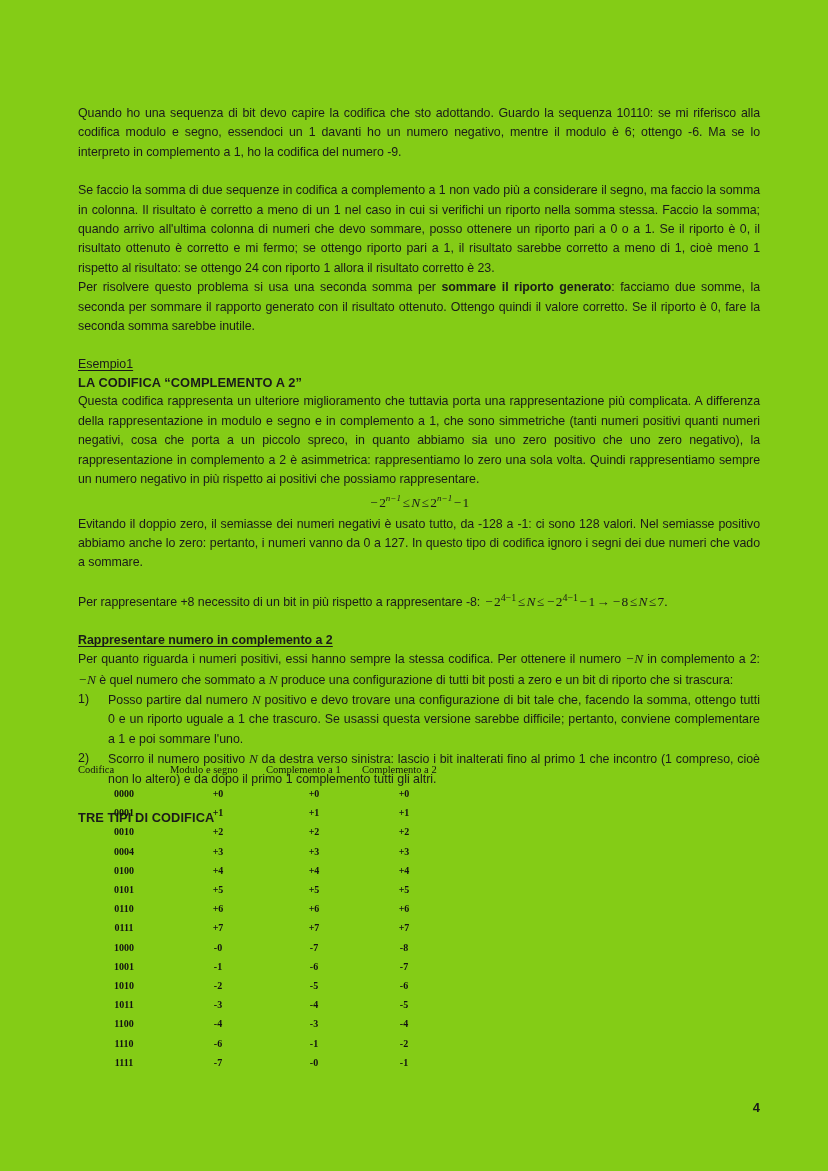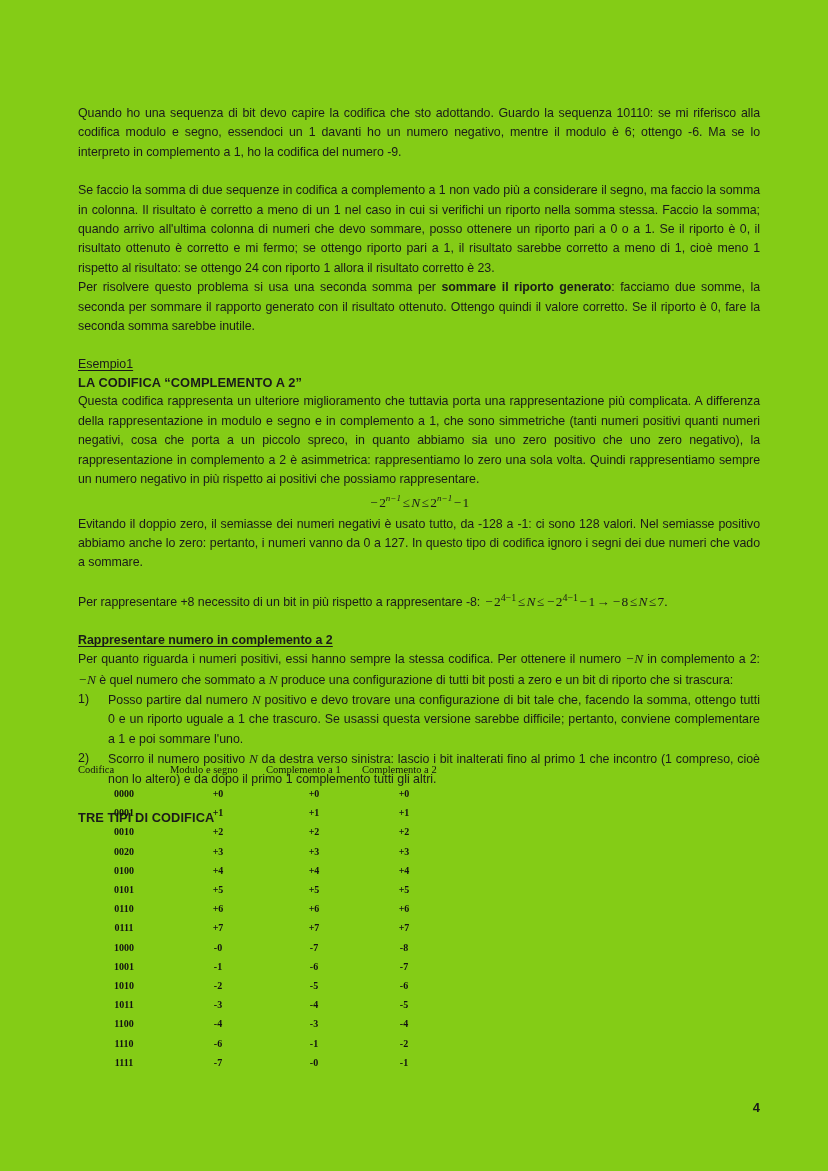--- a/index.html
+++ b/index.html
@@ -239,21 +239,21 @@
             <td>+1</td>
             <td>+1</td>
           </tr>
           <tr>
             <td>0010</td>
             <td>+2</td>
             <td>+2</td>
             <td>+2</td>
           </tr>
           <tr>
-            <td>0020</td>
+            <td>0004</td>
             <td>+3</td>
             <td>+3</td>
             <td>+3</td>
           </tr>
           <tr>
             <td>0100</td>
             <td>+4</td>
             <td>+4</td>
             <td>+4</td>
           </tr>

